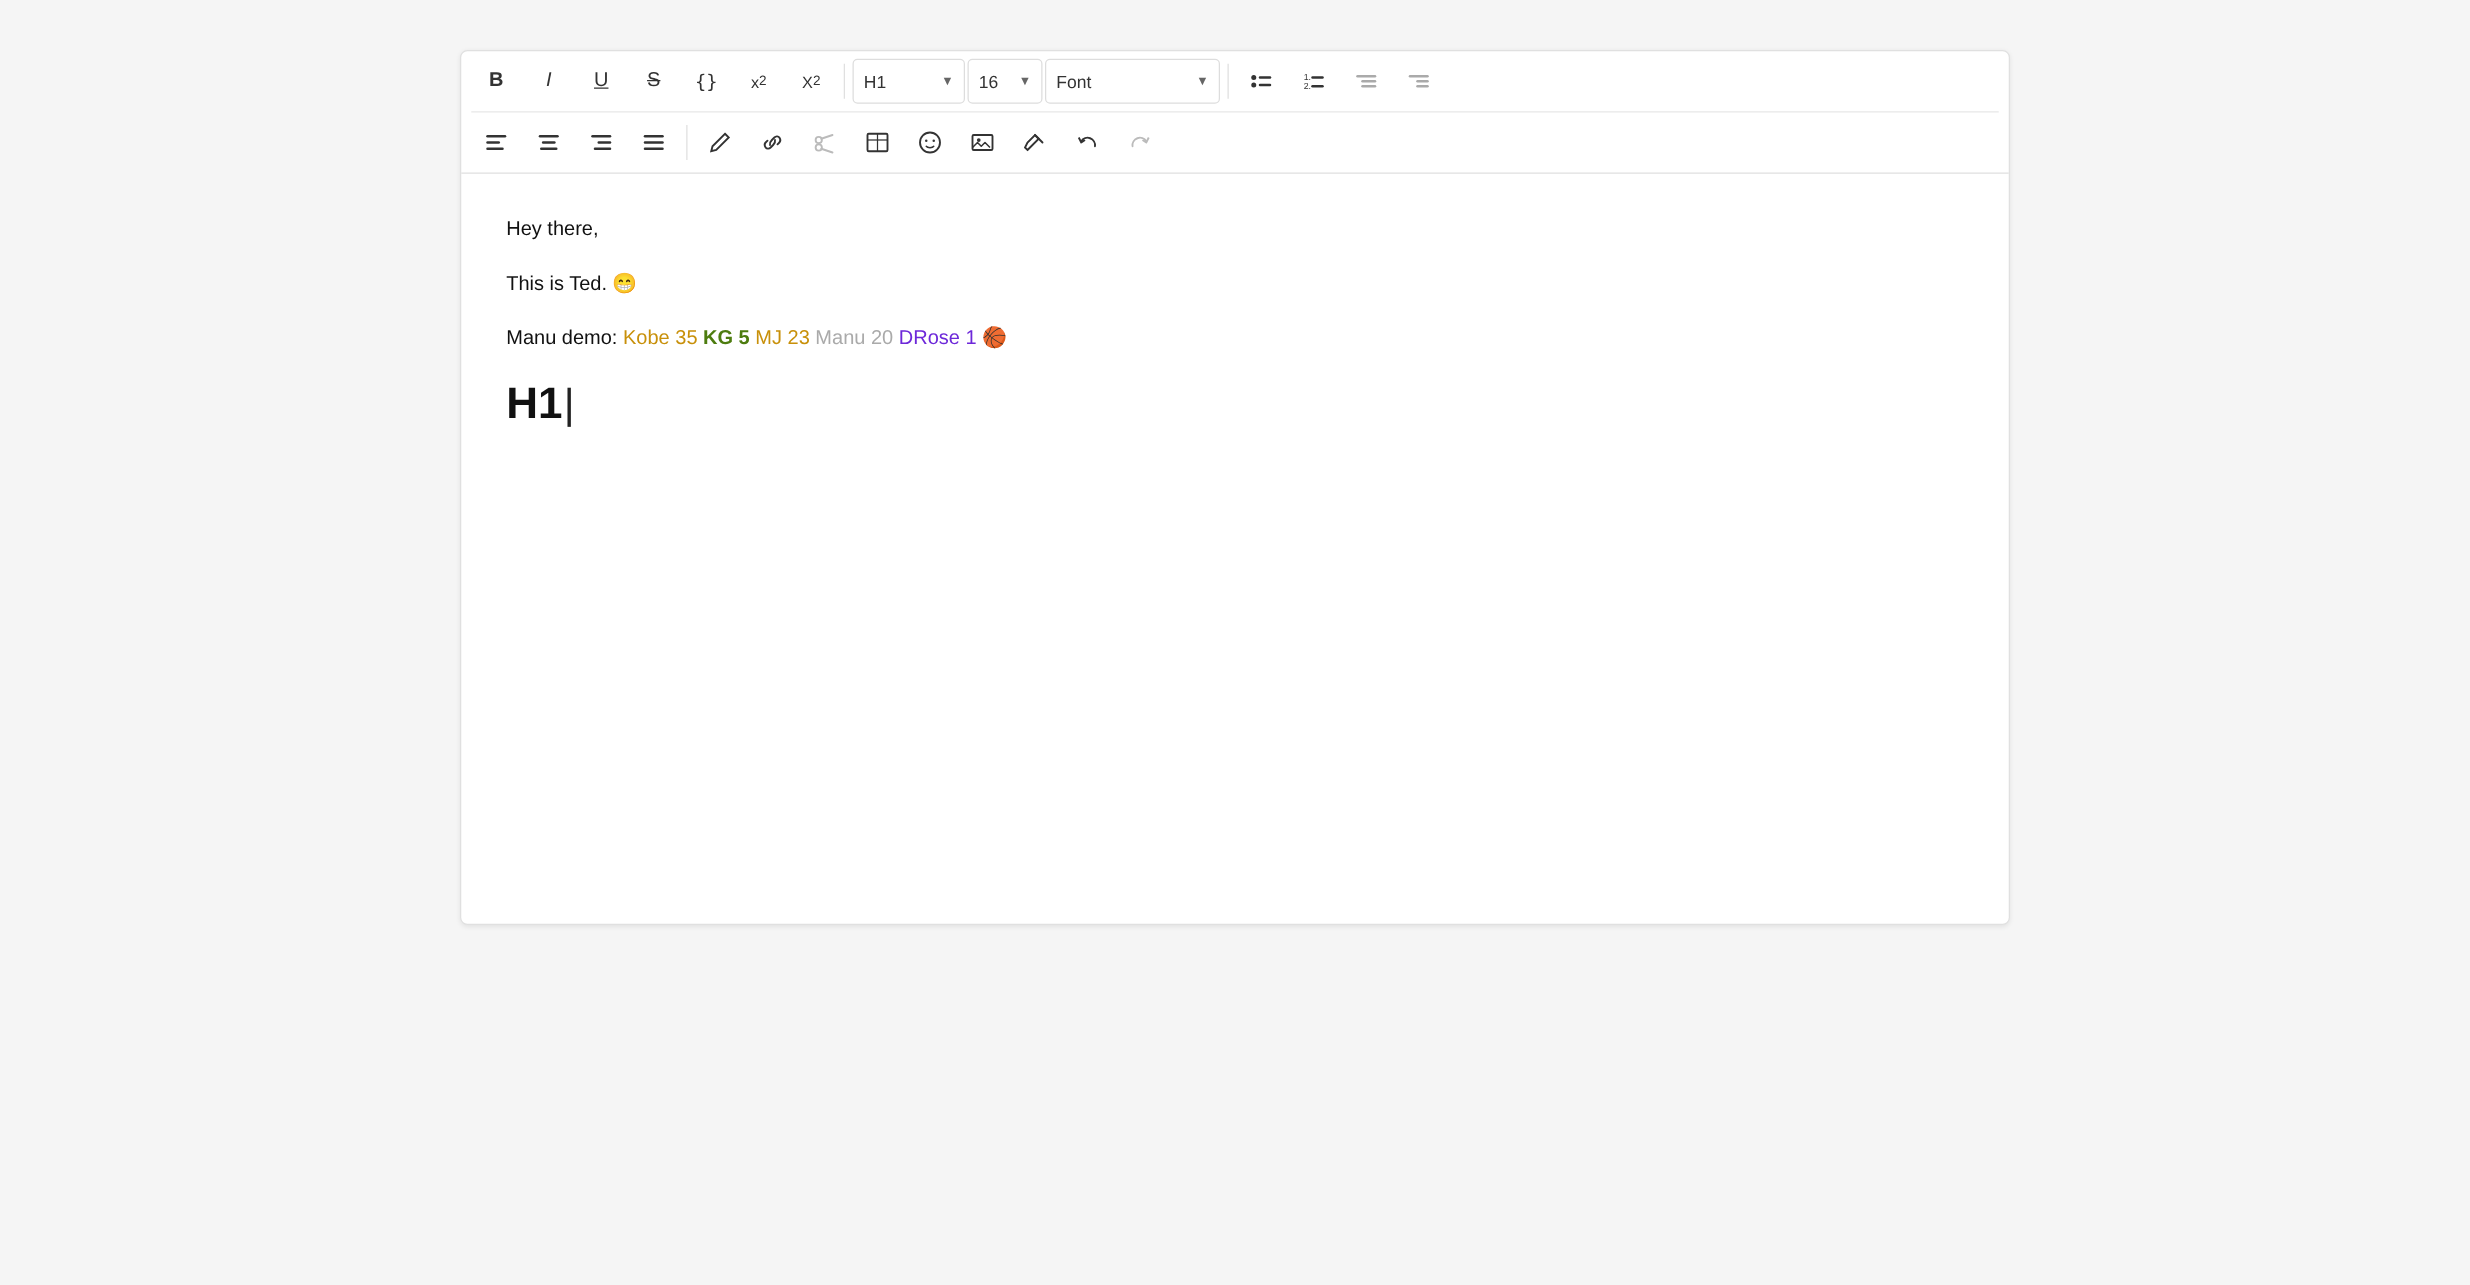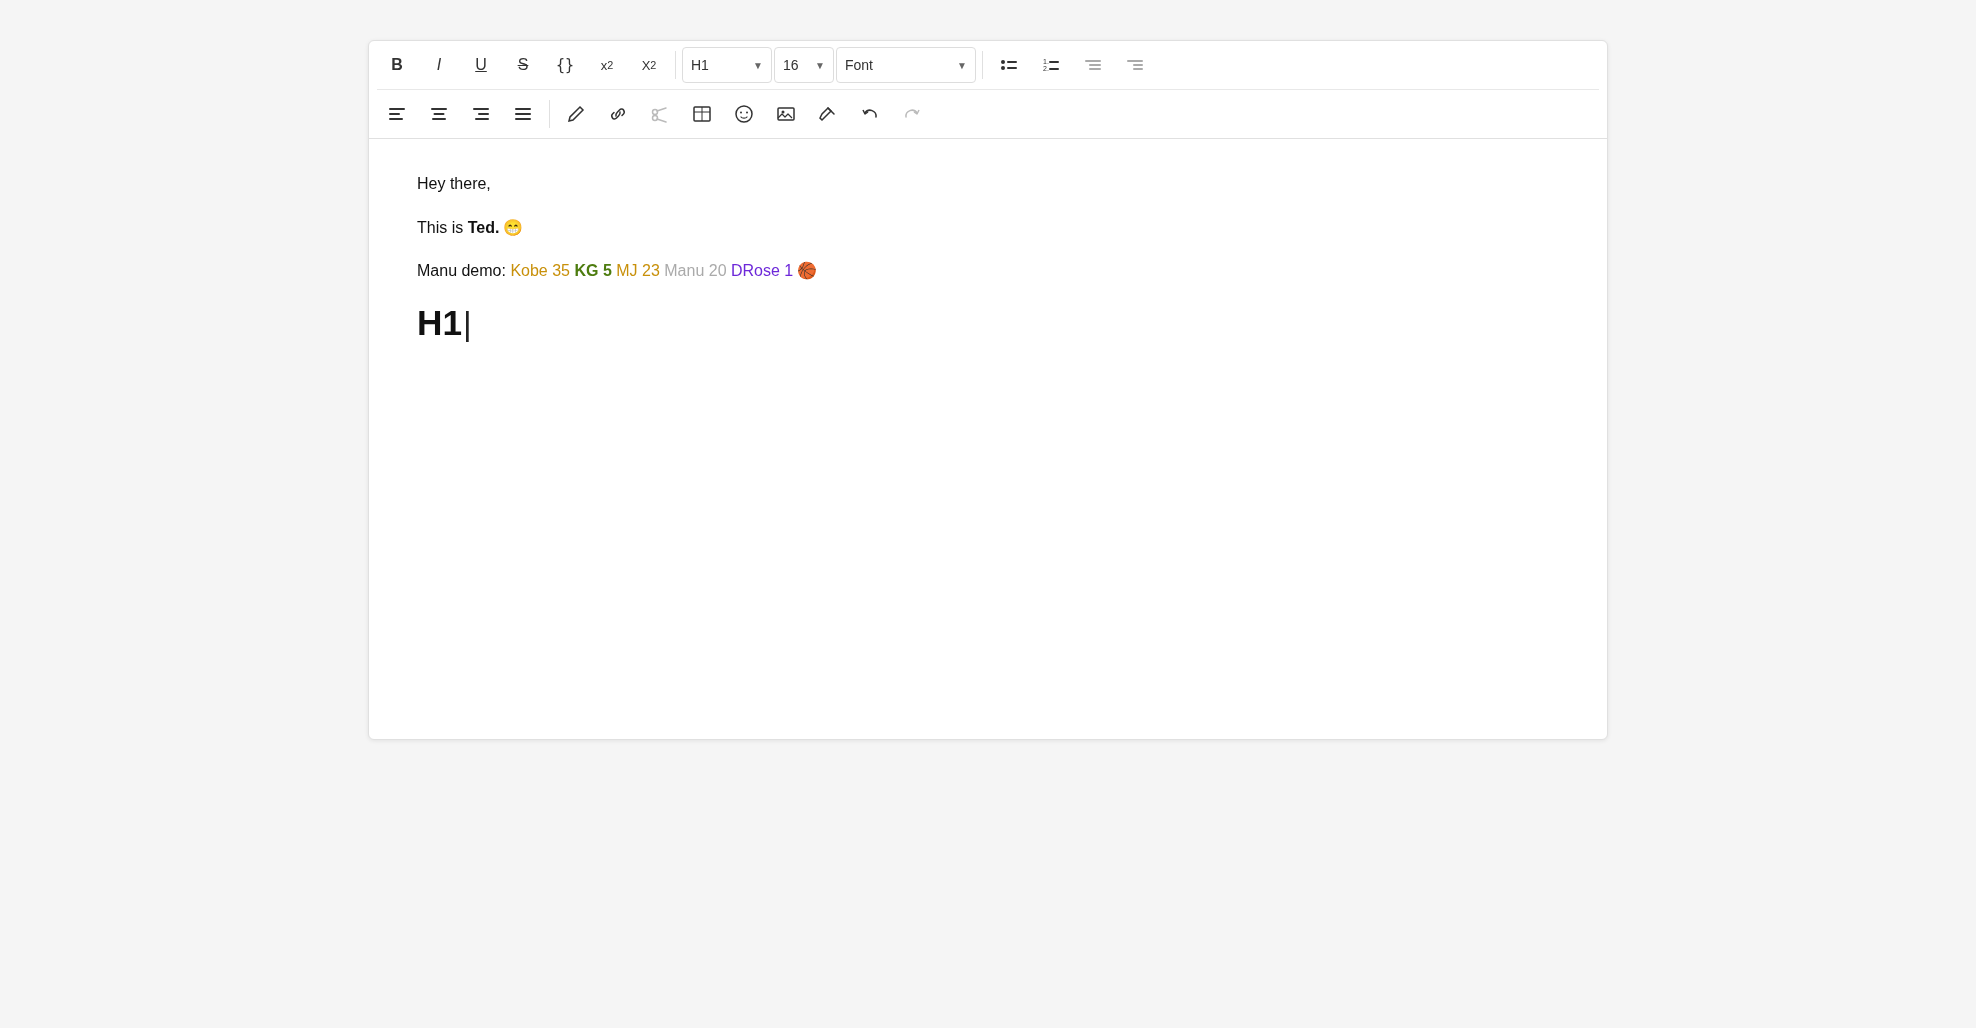--- a/index.html
+++ b/index.html
@@ -80,30 +80,30 @@
     .dropdown-arrow {
       font-size: 10px;
       color: #666;
     }
     .tb-btn.superscript-btn { font-size: 13px; }
     .tb-btn.subscript-btn { font-size: 13px; }
     .tb-btn.disabled-btn { color: #bbb; }
 
     
     .editor-content {
-      padding: 32px 48px 60px;
+      padding: 32px 36px 60px;
       min-height: 600px;
     }
     .editor-content p {
       font-size: 16px;
       line-height: 1.6;
       color: #111;
       margin-bottom: 18px;
     }
-    .text-bold { font-weight: 700; }
+    .text-bold { font-weight: 400; }
     .color-yellow { color: #c8900a; }
     .color-green { color: #4d7c0f; font-weight: bold; }
     .color-gray { color: #aaa; margin-top: 10px; }
     .color-red { color: #6d28d9; }
     .h1-heading {
       font-size: 2.2em;
       font-weight: 800;
       color: #111;
       margin-bottom: 24px;
       line-height: 1.2;

